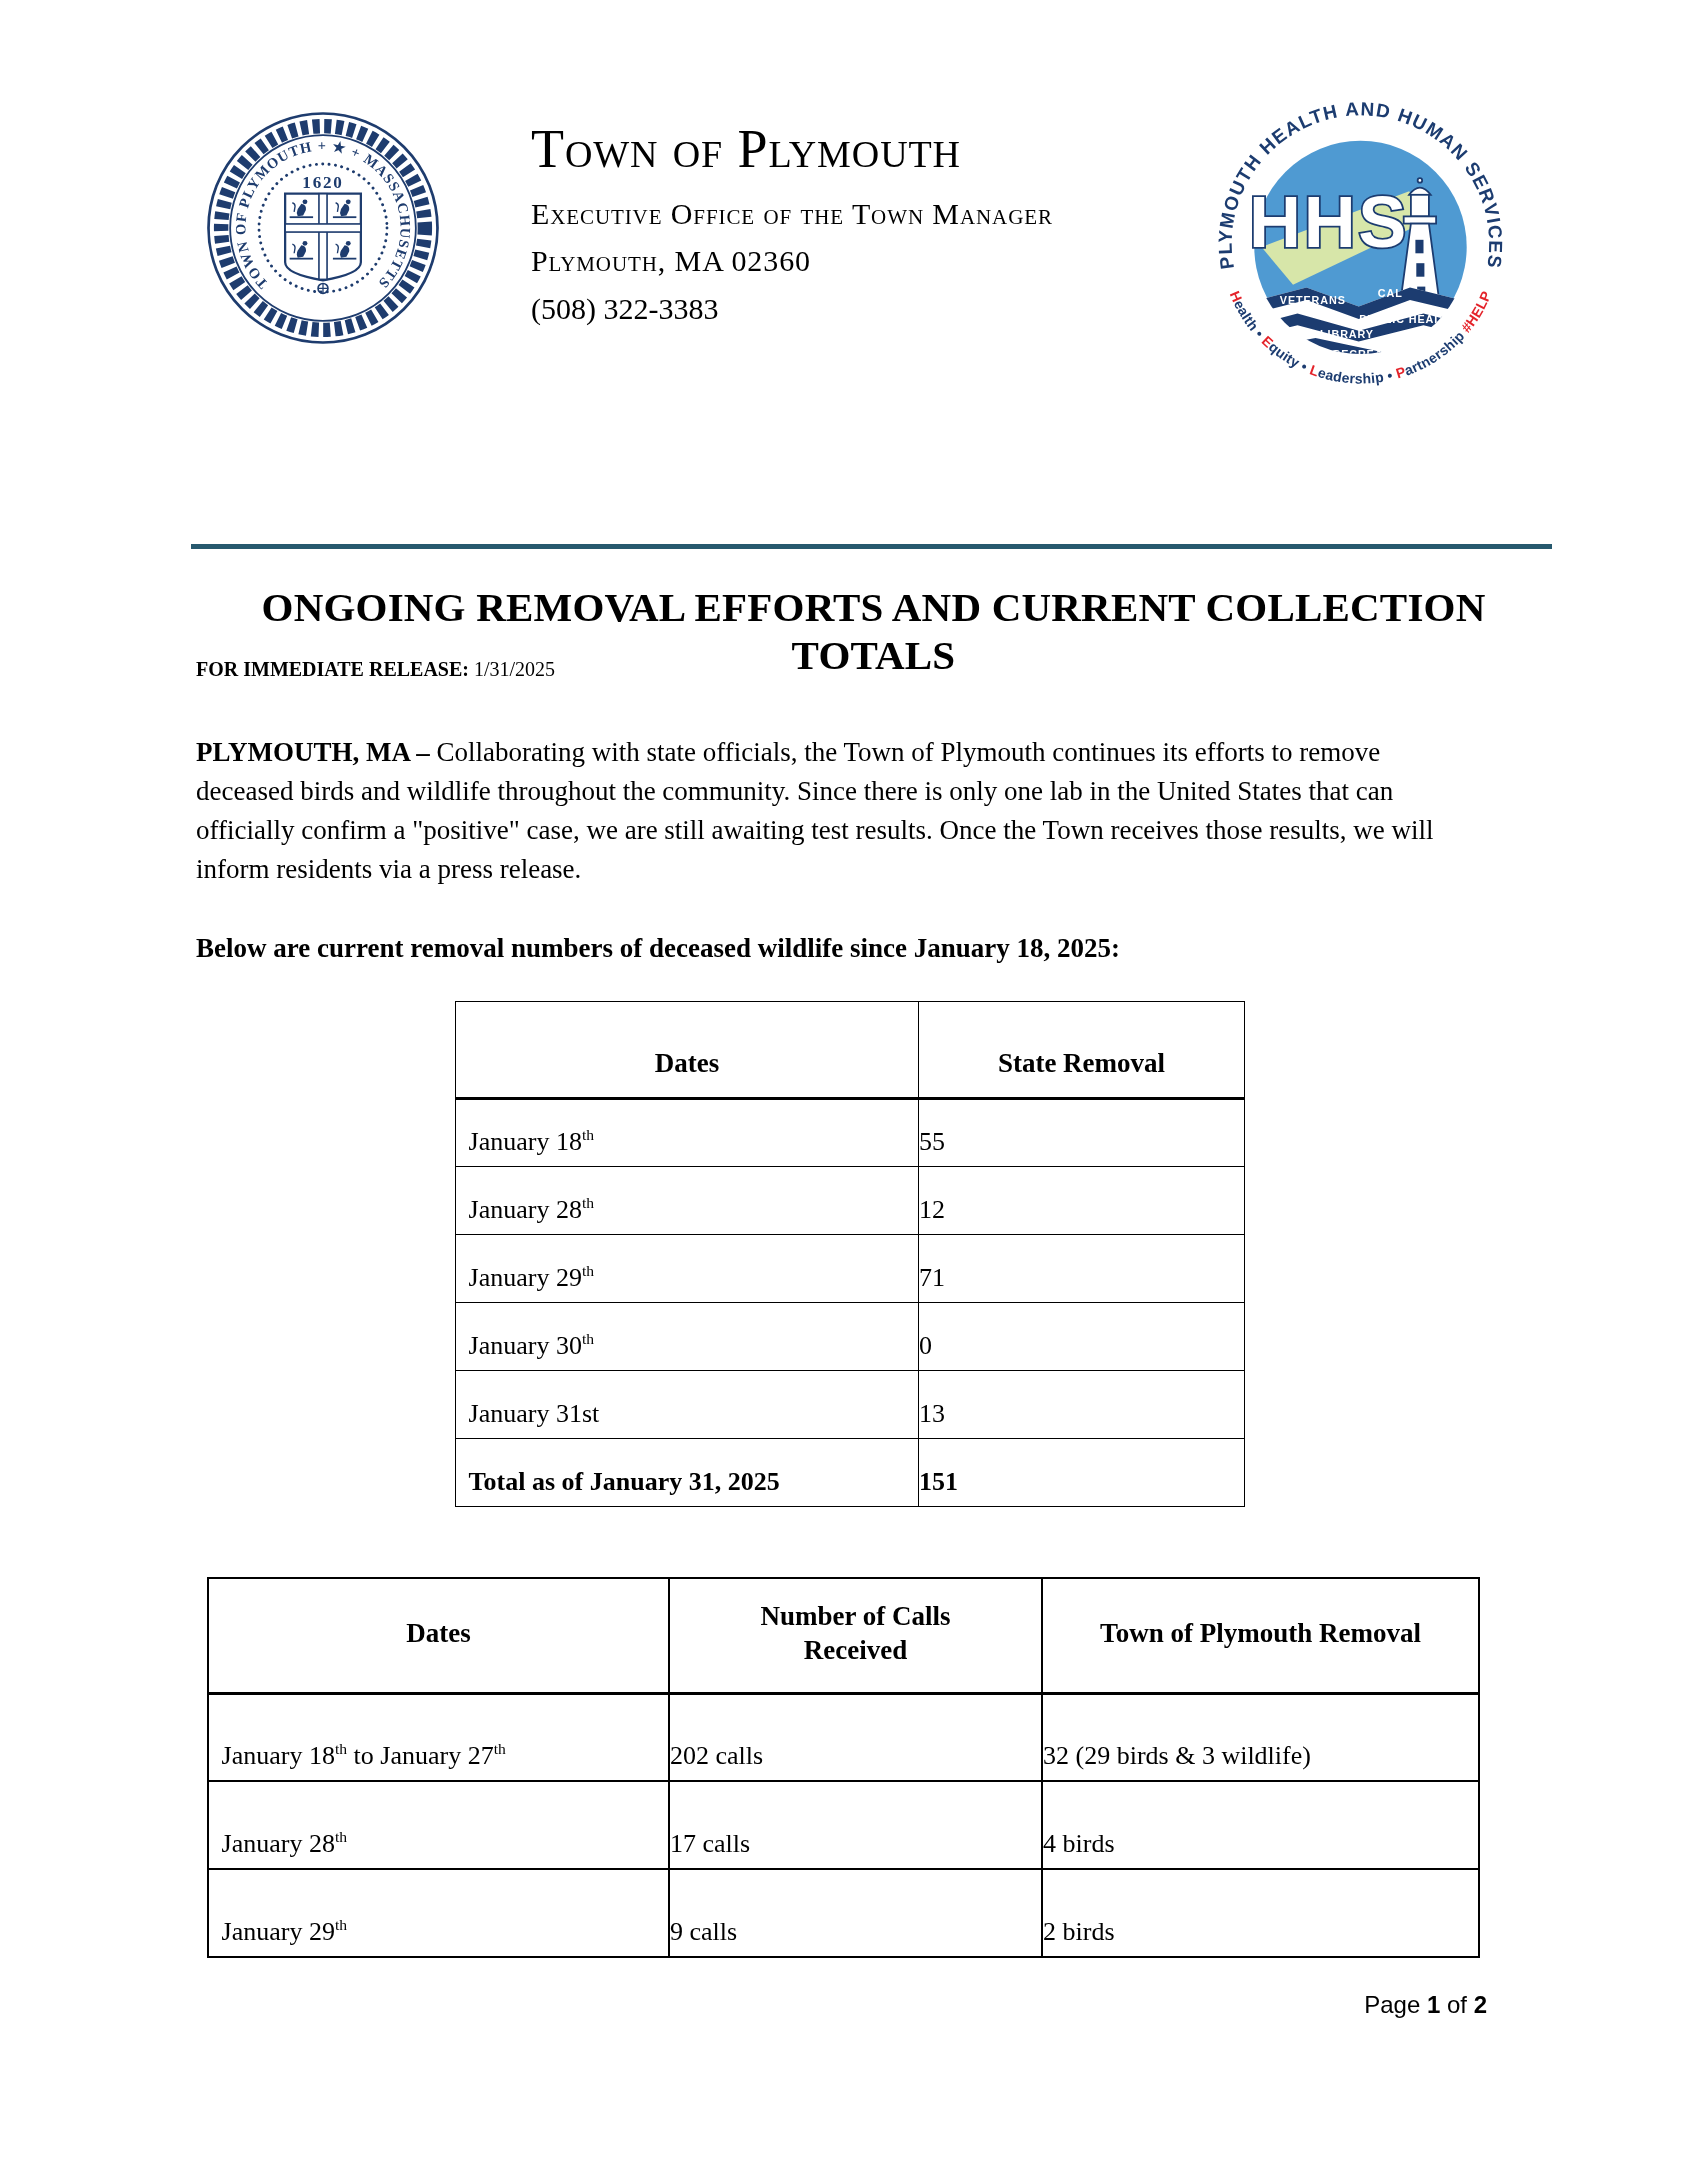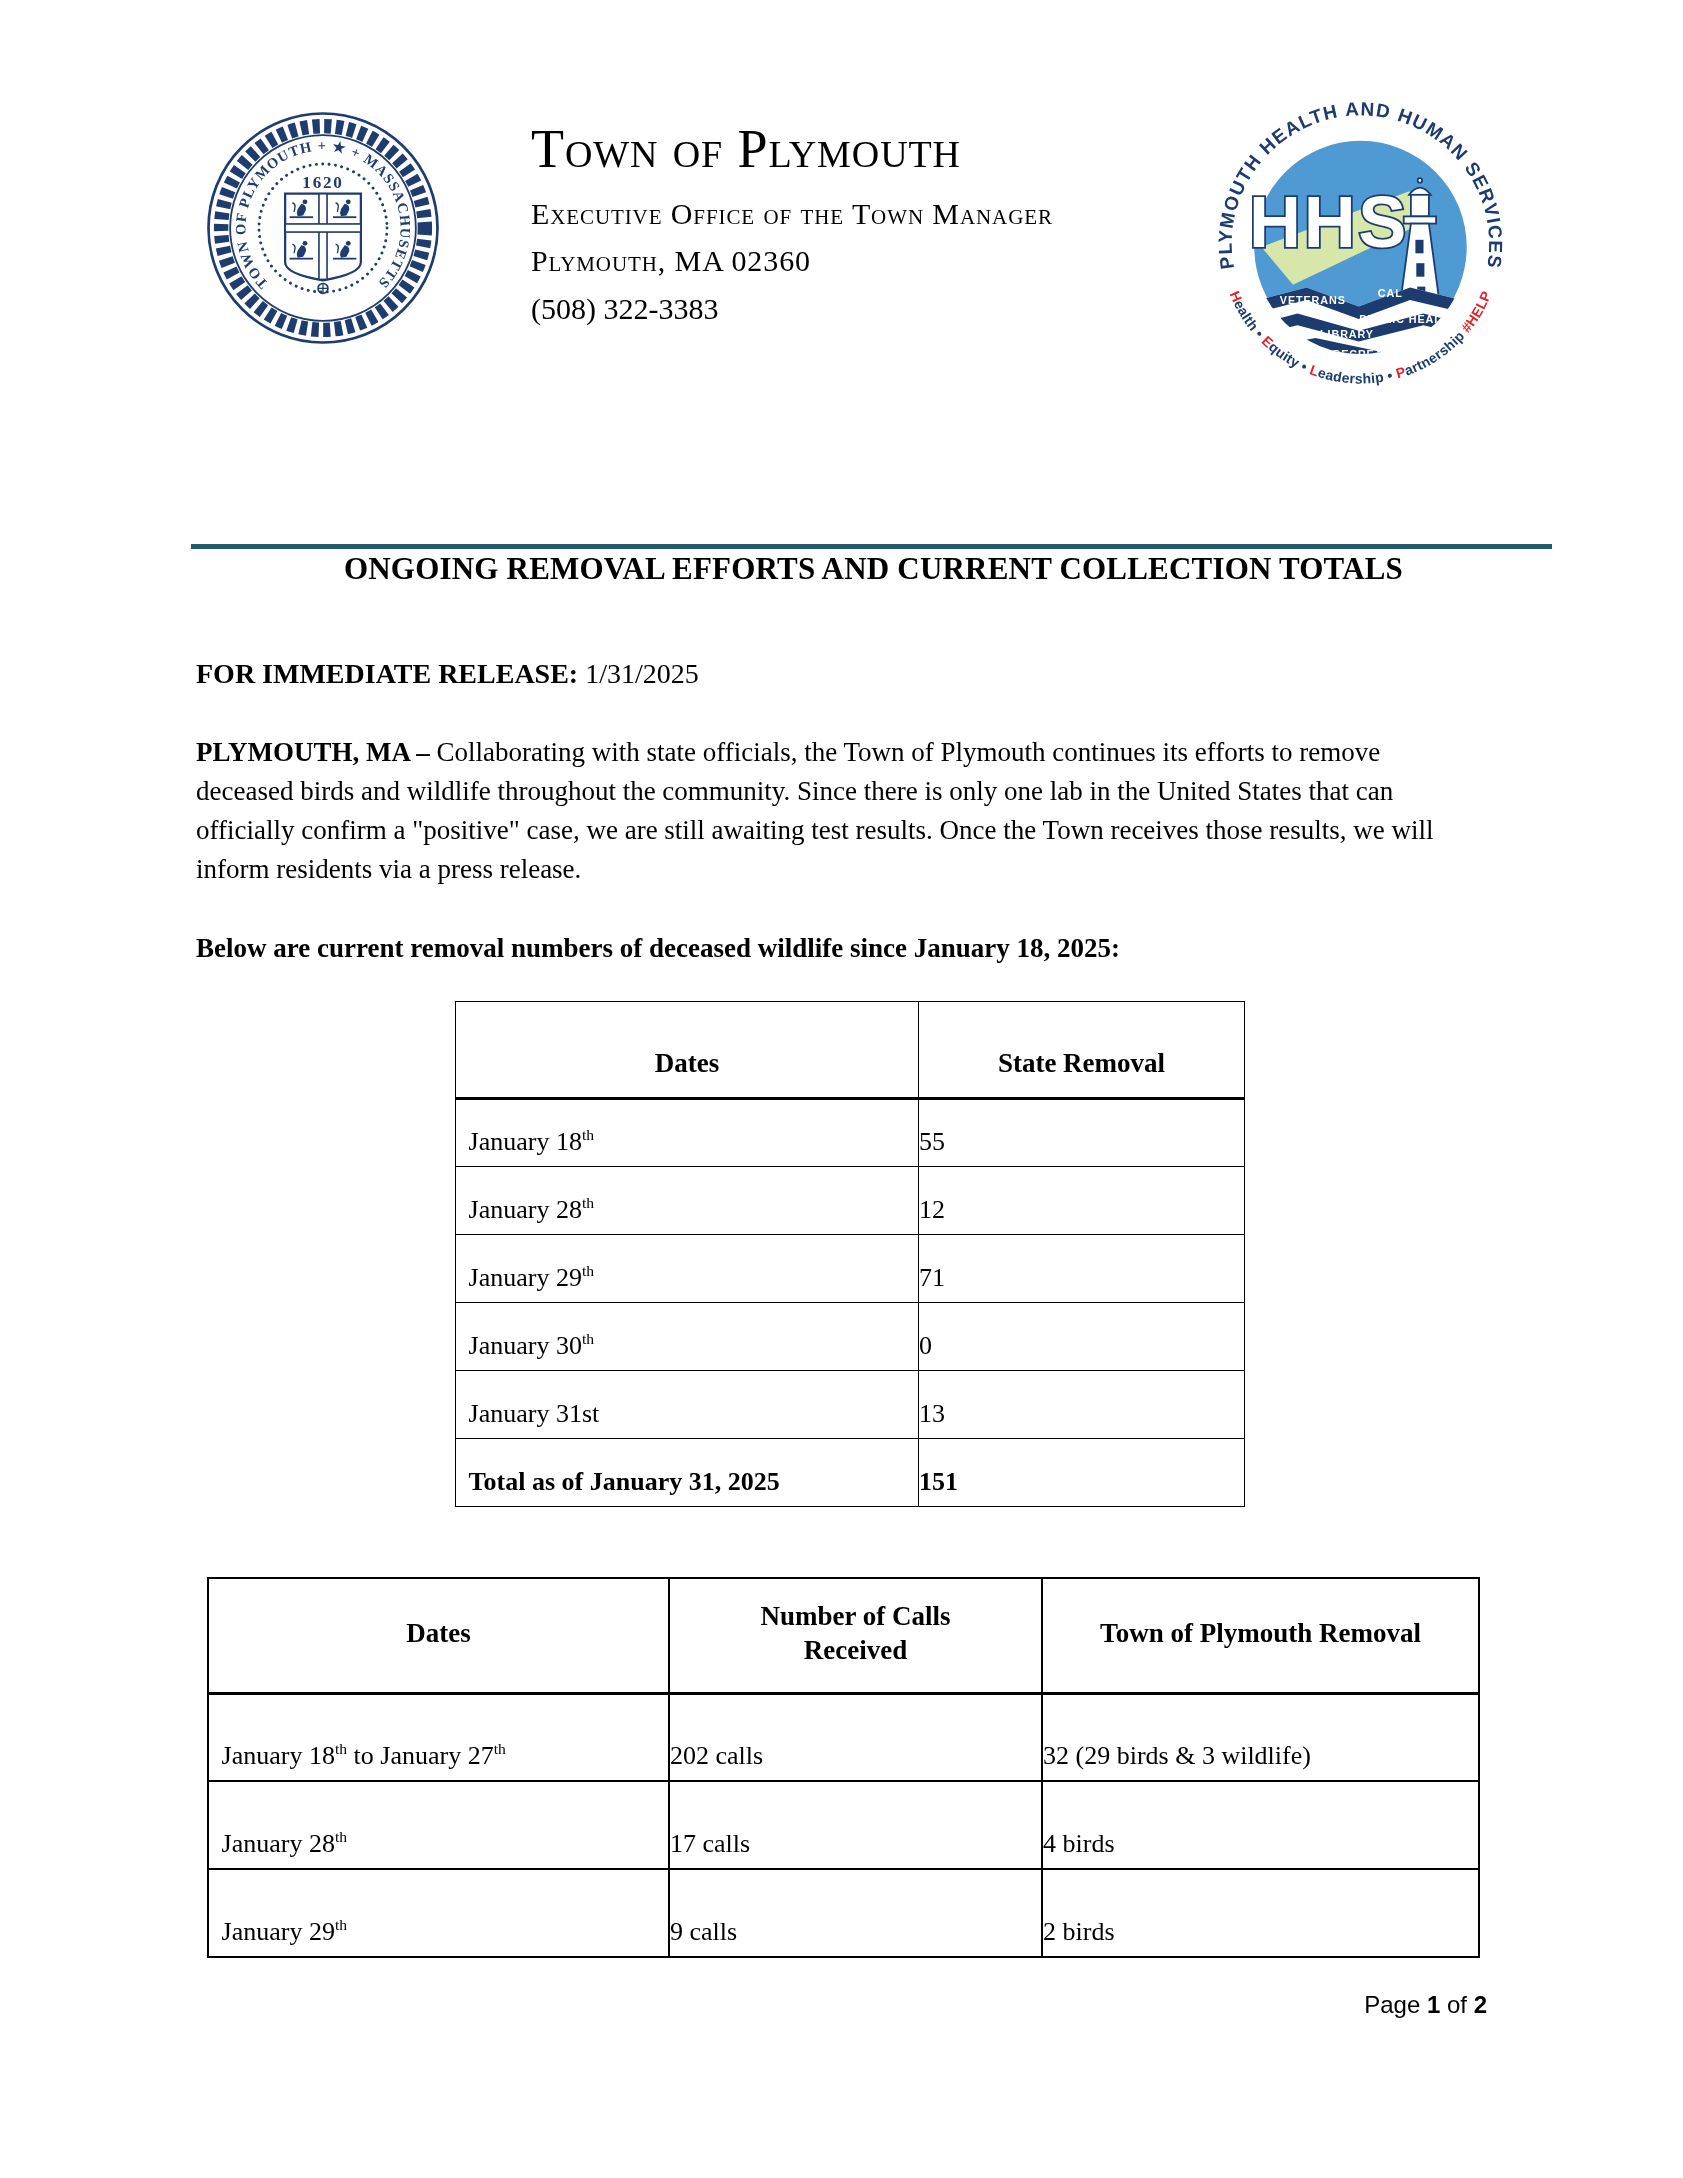--- a/index.html
+++ b/index.html
@@ -20,22 +20,22 @@
   .addr   { font-size:30px; font-variant:small-caps; letter-spacing:0.9px; margin-top:10.8px; line-height:37px; }
   .phone  { font-size:30px; margin-top:10.8px; line-height:37px; }
   .hhs-svg { left:1212px; top:94px; }
 
   
   .contact { left:196px; top:410px; font-size:26px; line-height:34px; }
   .email-link { color:#40707f; text-decoration:underline; cursor:pointer; }
 
   .rule { left:191px; top:544px; width:1361px; height:4.5px; background:#27596e; }
 
-  .headline { left:194px; top:551px; width:1359px; text-align:center; font-size:31px; font-weight:bold; letter-spacing:0.2px; }
-  .release-line { left:196px; top:658px; font-size:28px; }
+  .headline { left:194px; top:583px; width:1359px; text-align:center; font-size:41px; font-weight:bold; letter-spacing:0.2px; }
+  .release-line { left:196px; top:658px; font-size:20px; }
   .body-par { left:196px; top:733px; width:1260px; font-size:27px; line-height:39px; }
   .table-intro { left:196px; top:933px; font-size:27px; font-weight:bold; }
 
   
   table { border-collapse:collapse; table-layout:fixed; }
   td, th { border:1.8px solid #000; font-size:26px; vertical-align:bottom; }
   .t1 { left:455px; top:1001px; width:788px; }
   .t1 th { height:97px; text-align:center; vertical-align:bottom; padding-bottom:18px; font-size:27px; border-bottom-width:3.6px; }
   .t1 td { height:68px; padding-bottom:9px; }
   .t2 { left:207px; top:1577px; width:1271px; }

